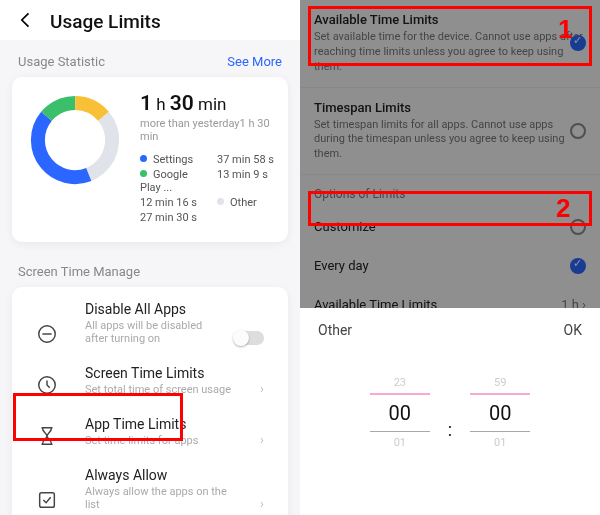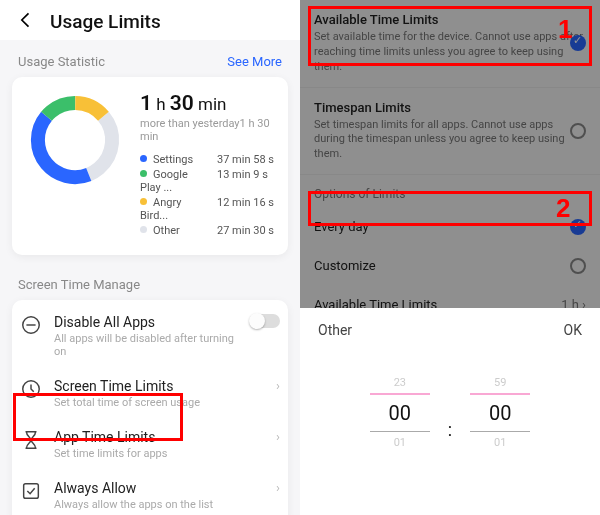--- a/index.html
+++ b/index.html
@@ -15,21 +15,21 @@
   .donut { width: 98px; height: 98px; }
   .donut svg { transform: rotate(-40deg); }
   .stat-text { flex: 1; }
   .big-time { font-size: 17px; color: #111; }
   .big-time strong { font-size: 21px; font-weight: 600; }
   .sub { font-size: 11px; color: #999; margin: 2px 0 10px; }
   .legend { font-size: 11px; color: #555; display: grid; grid-template-columns: 1fr auto; row-gap: 2px; column-gap: 10px; }
   .legend .dot { width: 7px; height: 7px; border-radius: 50%; display: inline-block; margin-right: 6px; vertical-align: 1px; }
   .mng-title { font-size: 13px; color: #888; padding: 22px 18px 8px; }
   .mng-card { background: #fff; margin: 0 12px; border-radius: 10px; padding: 4px 0; box-shadow: 0 2px 8px rgba(0,0,0,0.06); }
-  .row { display: flex; align-items: flex-start; padding: 10px 8px; gap: 12px; position: relative; }
+  .row { display: flex; align-items: flex-end; padding: 10px 24px; gap: 27px; position: relative; }
   .row-icon { width: 22px; height: 22px; flex: none; color: #444; }
   .row-icon svg { width: 22px; height: 22px; }
   .row-txt { flex: 1; }
   .row-title { font-size: 14px; color: #222; }
   .row-sub { font-size: 11px; color: #aaa; margin-top: 2px; }
   .chev { color: #bbb; font-size: 13px; }
   .toggle { width: 30px; height: 14px; background: #ddd; border-radius: 7px; position: relative; }
   .toggle::after { content: ""; position: absolute; width: 16px; height: 16px; background: #fcfcfc; border-radius: 50%; top: -1px; left: -1px; box-shadow: 0 1px 2px rgba(0,0,0,0.3); }
   .hl-box { position: absolute; border: 3px solid #f00; pointer-events: none; }
   .hl-num { position: absolute; color: #f00; font-size: 26px; font-weight: 700; font-family: Arial, sans-serif; pointer-events: none; }
@@ -83,21 +83,20 @@
       <div class="stat-text">
         <div class="big-time">
           <strong>1</strong><span> h </span><strong>30</strong><span> min</span>
         </div>
         <div class="sub">more than yesterday1 h 30 min</div>
         <div class="legend" id="legend">
             <span><span class="dot" style="background:#2a66ff"></span>Settings</span>
             <span>37 min 58 s</span>
             <span><span class="dot" style="background:#3bbf6a"></span>Google Play ...</span>
             <span>13 min 9 s</span>
-            <span><span class="dot" style="background:#f8c037"></span>Angry Bird...</span>
             <span>12 min 16 s</span>
             <span><span class="dot" style="background:#e0e3ea"></span>Other</span>
             <span>27 min 30 s</span>
           </div>
       </div>
     </div>
 
     <div class="mng-title">Screen Time Manage</div>
     <div class="mng-card" id="mng-rows">
         <div class="row">
@@ -156,26 +155,26 @@
         <div class="opt-sub">Set available time for the device. Cannot use apps after reaching time limits unless you agree to keep using them.</div>
         <span class="radio sel"></span>
       </div>
       <div class="opt">
         <div class="opt-title">Timespan Limits</div>
         <div class="opt-sub">Set timespan limits for all apps. Cannot use apps during the timespan unless you agree to keep using them.</div>
         <span class="radio"></span>
       </div>
       <div class="opt-hdr">Options of Limits</div>
       <div class="opt-row">
+        <span>Customize</span>
+        <span class="radio"></span>
+      </div>
+      <div class="opt-row">
         <span>Every day</span>
         <span class="radio sel"></span>
-      </div>
-      <div class="opt-row">
-        <span>Customize</span>
-        <span class="radio"></span>
       </div>
       <div class="opt-row">
         <span>Available Time Limits</span>
         <span class="val">1 h ›</span>
       </div>
     </div>
   <div class="dim"></div>
 
   <div class="picker-sheet">
     <div class="picker-bar">

